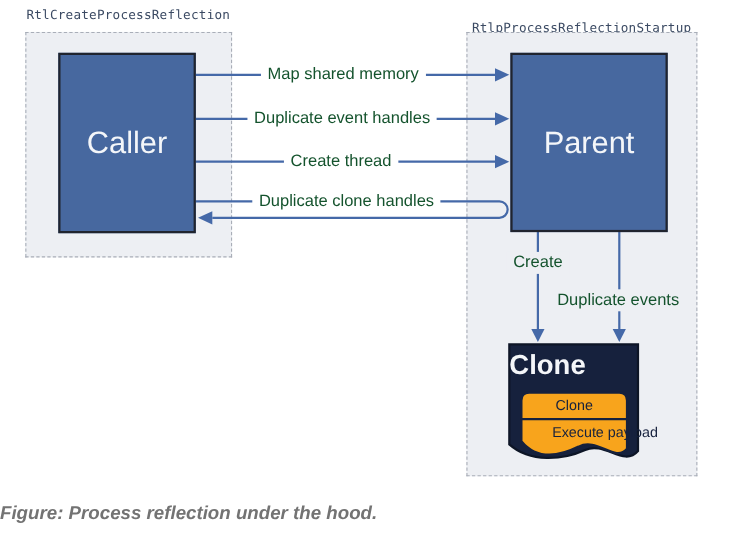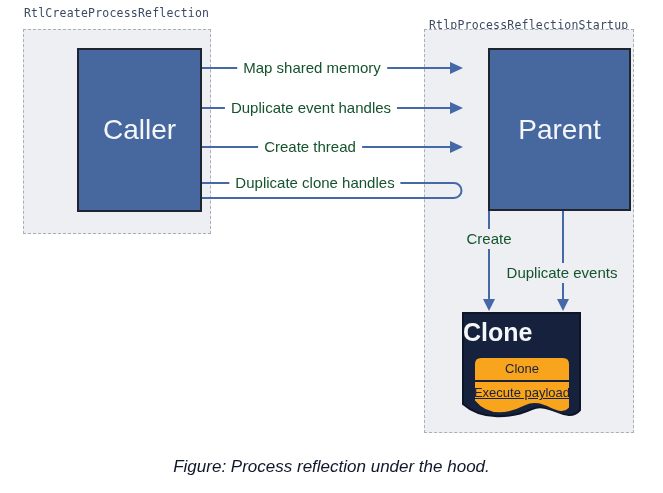--- a/index.html
+++ b/index.html
@@ -10,41 +10,41 @@
   .api-label{
     position:absolute;font-family:"DejaVu Sans Mono",monospace;
     font-size:11.5px;color:#3b4a63;letter-spacing:0.2px;white-space:nowrap;
   }
   .panel{
     position:absolute;background:#edeff3;border:1px dashed #a9aeb8;box-sizing:border-box;
   }
   .node{
     position:absolute;background:#47689f;border:2px solid #20242e;box-sizing:border-box;
     display:flex;align-items:center;justify-content:center;
-    color:#f4f6f9;font-size:28px;font-weight:400;z-index:3;margin-left:24px;
+    color:#f4f6f9;font-size:28px;font-weight:400;z-index:3;
   }
   .svg-layer{position:absolute;left:0;top:0;z-index:2;}
   .arrow-label{
     position:absolute;transform:translateX(-50%);z-index:4;
     font-size:15px;color:#14532d;white-space:nowrap;
     background:#ffffff;padding:1px 6px;line-height:18px;
   }
   .arrow-label.on-panel{background:#edeff3;}
   .clone-svg{position:absolute;left:455px;top:306px;z-index:3;}
   .clone-title{
     position:absolute;left:463px;top:318px;width:117px;z-index:4;
     color:#f4f6f9;font-size:25px;font-weight:600;
   }
   .note-text{
     position:absolute;transform:translateX(-50%);z-index:4;
     font-size:13px;color:#16213d;font-weight:500;white-space:nowrap;
   }
   .caption{
-    position:absolute;left:0;top:457px;width:663px;text-align:center;
-    font-size:17px;font-style:italic;color:#0f172a;
+    position:absolute;left:0;top:457px;width:663px;text-align:left;
+    font-size:17px;font-style:italic;color:#737373;font-weight:bold;
   }
 </style>
 </head>
 <body>
 
 <div class="stage">
 
   <div class="api-label" style="left:24px;top:6px;">RtlCreateProcessReflection</div>
   <div class="api-label" style="left:429px;top:18px;">RtlpProcessReflectionStartup</div>
 
@@ -85,17 +85,17 @@
   <div class="arrow-label on-panel" style="left:489px;top:229px;">Create</div>
   <div class="arrow-label on-panel" style="left:562px;top:263px;">Duplicate events</div>
 
   <svg class="clone-svg" width="135" height="127" viewBox="0 0 135 127">
     <path d="M8,7 H125 V104 C112,119 95,95 77,103 C57,112 27,115 8,98 Z" fill="#16213d" stroke="#0d1526" stroke-width="2"></path>
     <path d="M19,58 Q19,51 26,51 H108 Q115,51 115,58 V102 C104,115 88,91 71,100 C53,109 33,112 19,95 Z" fill="#f8a41c" stroke="#16213d" stroke-width="2"></path>
     <path d="M19,75 H115" stroke="#16213d" stroke-width="2" fill="none"></path>
   </svg>
   <div class="clone-title">Clone</div>
   <div class="note-text" style="left:522px;top:361px;">Clone</div>
-  <div class="note-text" style="left:522px;top:385px;text-decoration:underline;">Execute payload</div>
+  <div class="note-text" style="left:550px;top:385px;">Execute payload</div>
 
   <div class="caption">Figure: Process reflection under the hood.</div>
 
 </div>
 
 </body></html>

